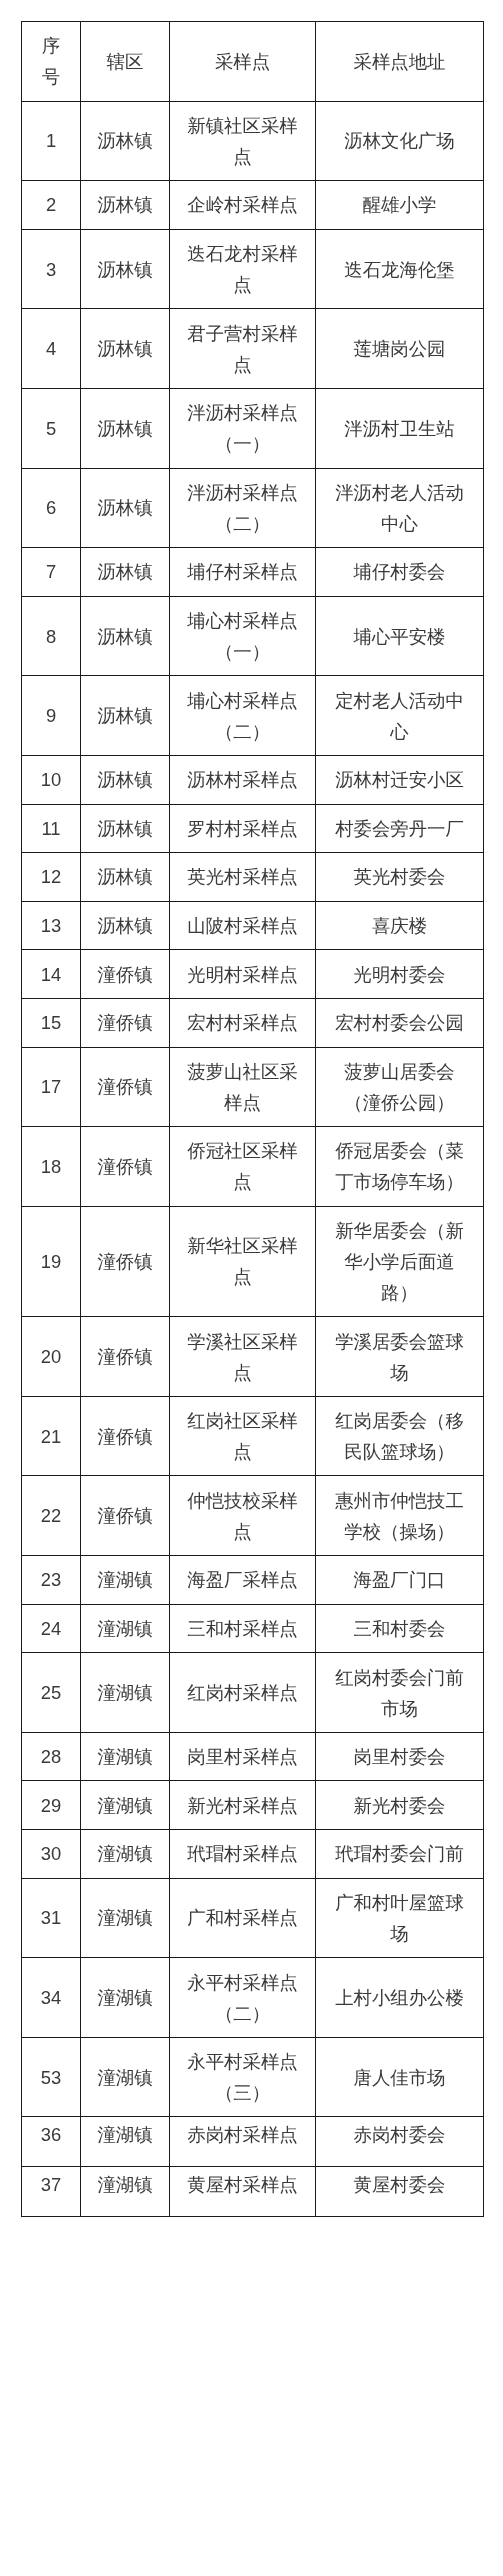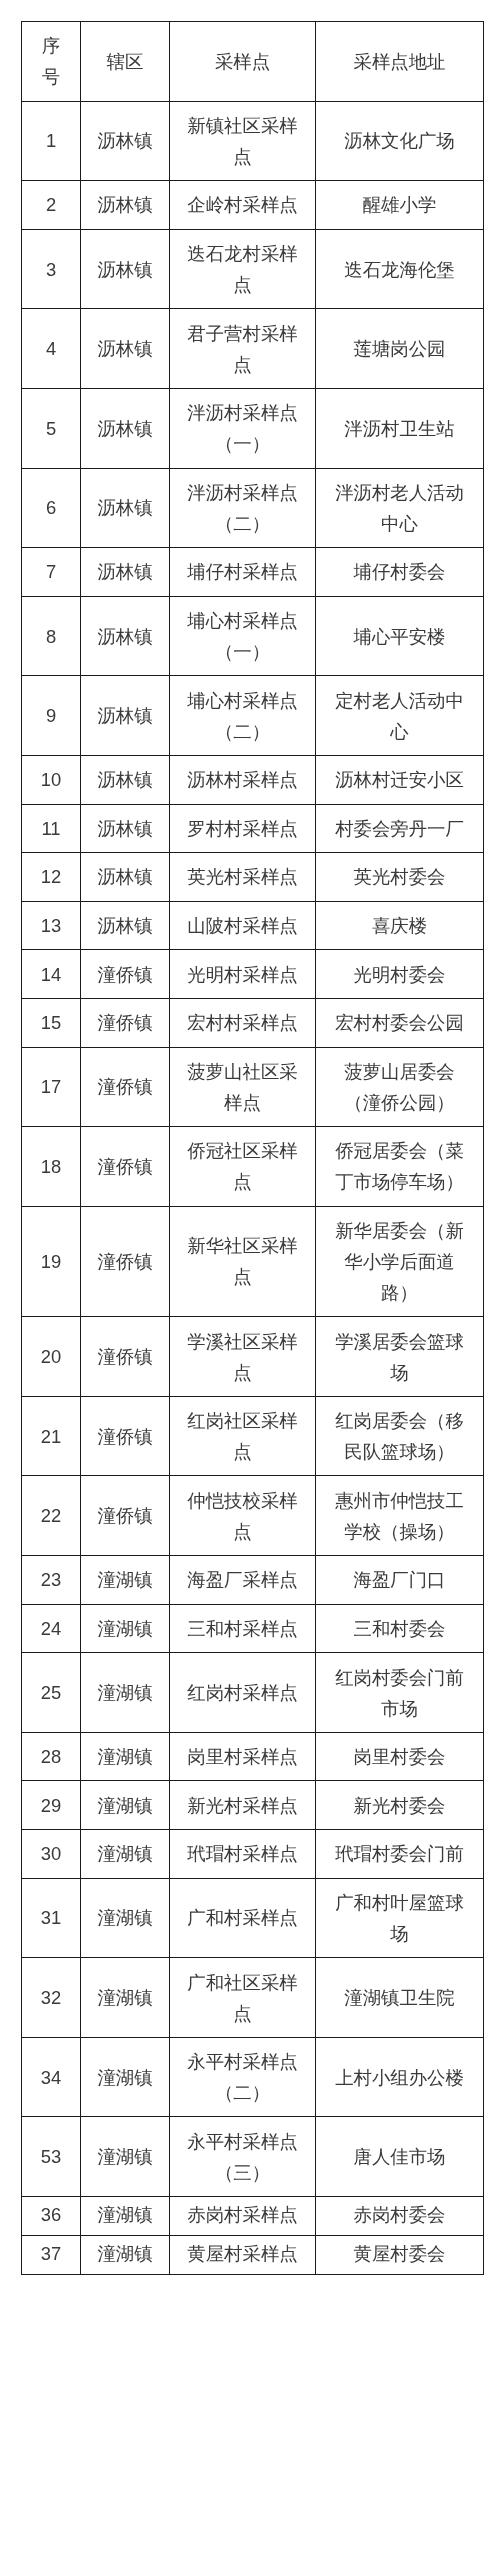--- a/index.html
+++ b/index.html
@@ -28,21 +28,21 @@
     line-height: 31px;
     font-weight: normal;
     color: #3a3a3a;
     padding: 8.3px 10.7px;
     white-space: pre-line;
     overflow: hidden;
   }
   
   .sampling-table tbody tr:nth-last-child(-n+2) td {
     padding-top: 1.8px;
-    padding-bottom: 5px;
+    padding-bottom: 16px;
   }
   col.c-no      { width: 59px;  }
   col.c-district{ width: 89px; }
   col.c-site    { width: 146px; }
   col.c-address { width: 168px; }
 </style>
 </head>
 <body>
 
 <table class="sampling-table">
@@ -248,27 +248,20 @@
         <td>玳瑁村委会门前</td>
       </tr>
       <tr>
         <td>31</td>
         <td>潼湖镇</td>
         <td>广和村采样点</td>
         <td>广和村叶屋篮球
 场</td>
       </tr>
       <tr>
-        <td>32</td>
-        <td>潼湖镇</td>
-        <td>广和社区采样
-点</td>
-        <td>潼湖镇卫生院</td>
-      </tr>
-      <tr>
         <td>34</td>
         <td>潼湖镇</td>
         <td>永平村采样点
 （二）</td>
         <td>上村小组办公楼</td>
       </tr>
       <tr>
         <td>53</td>
         <td>潼湖镇</td>
         <td>永平村采样点

